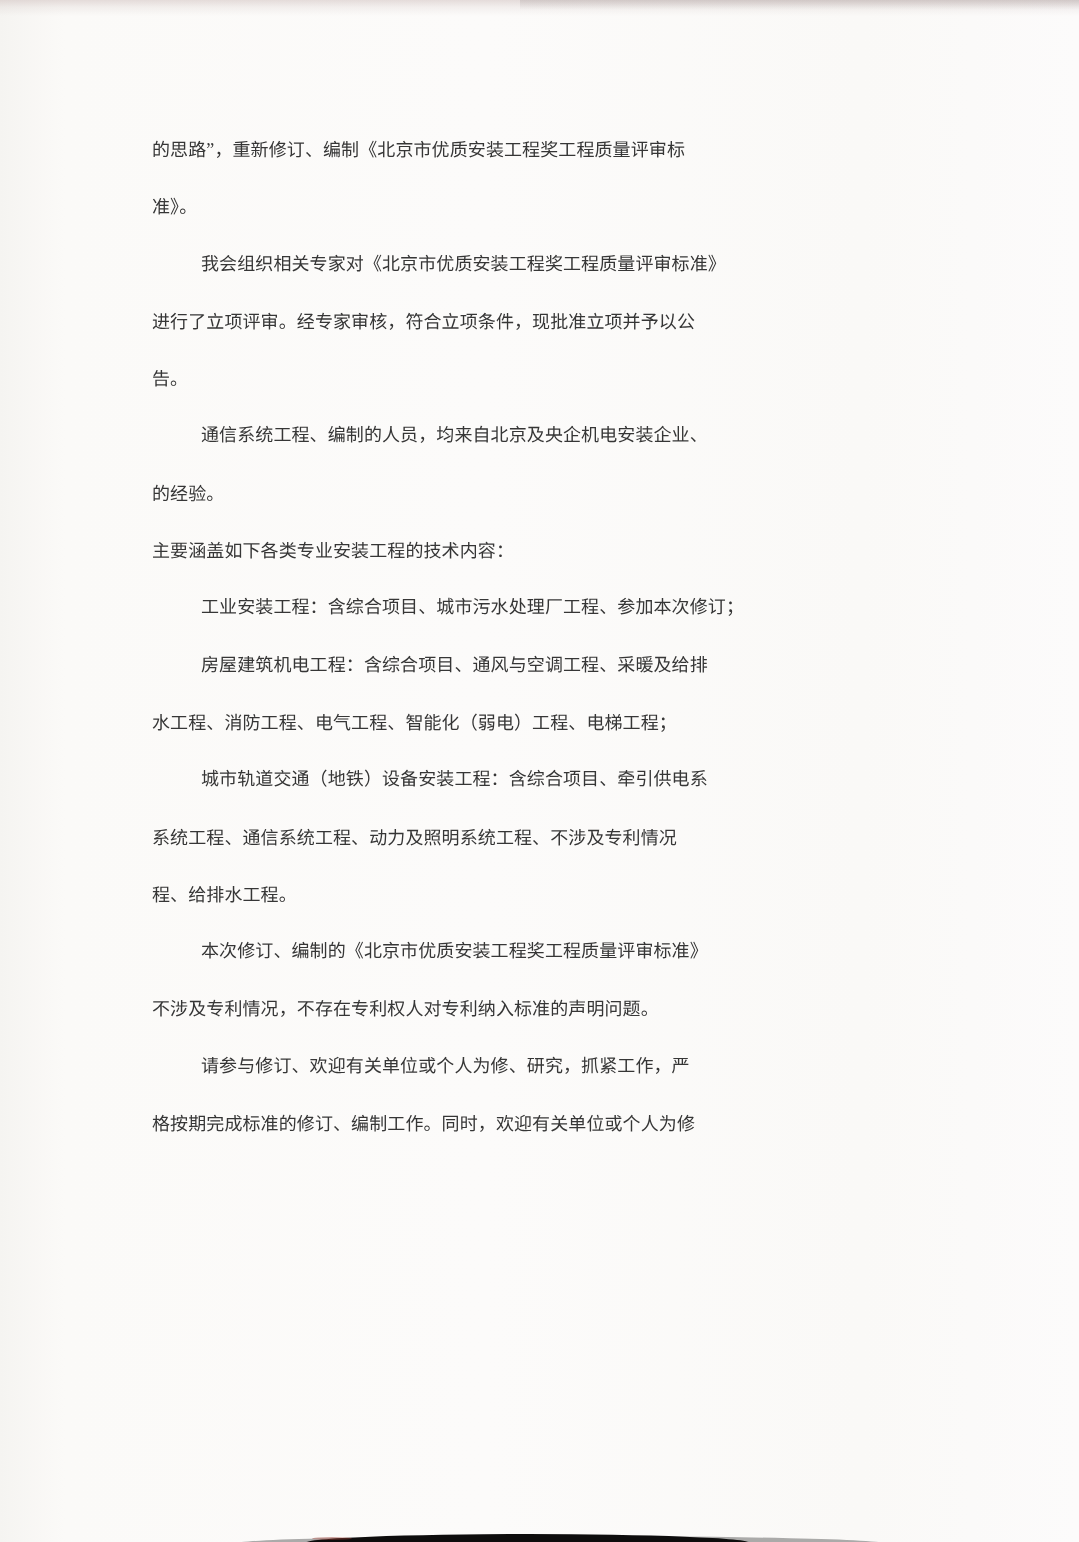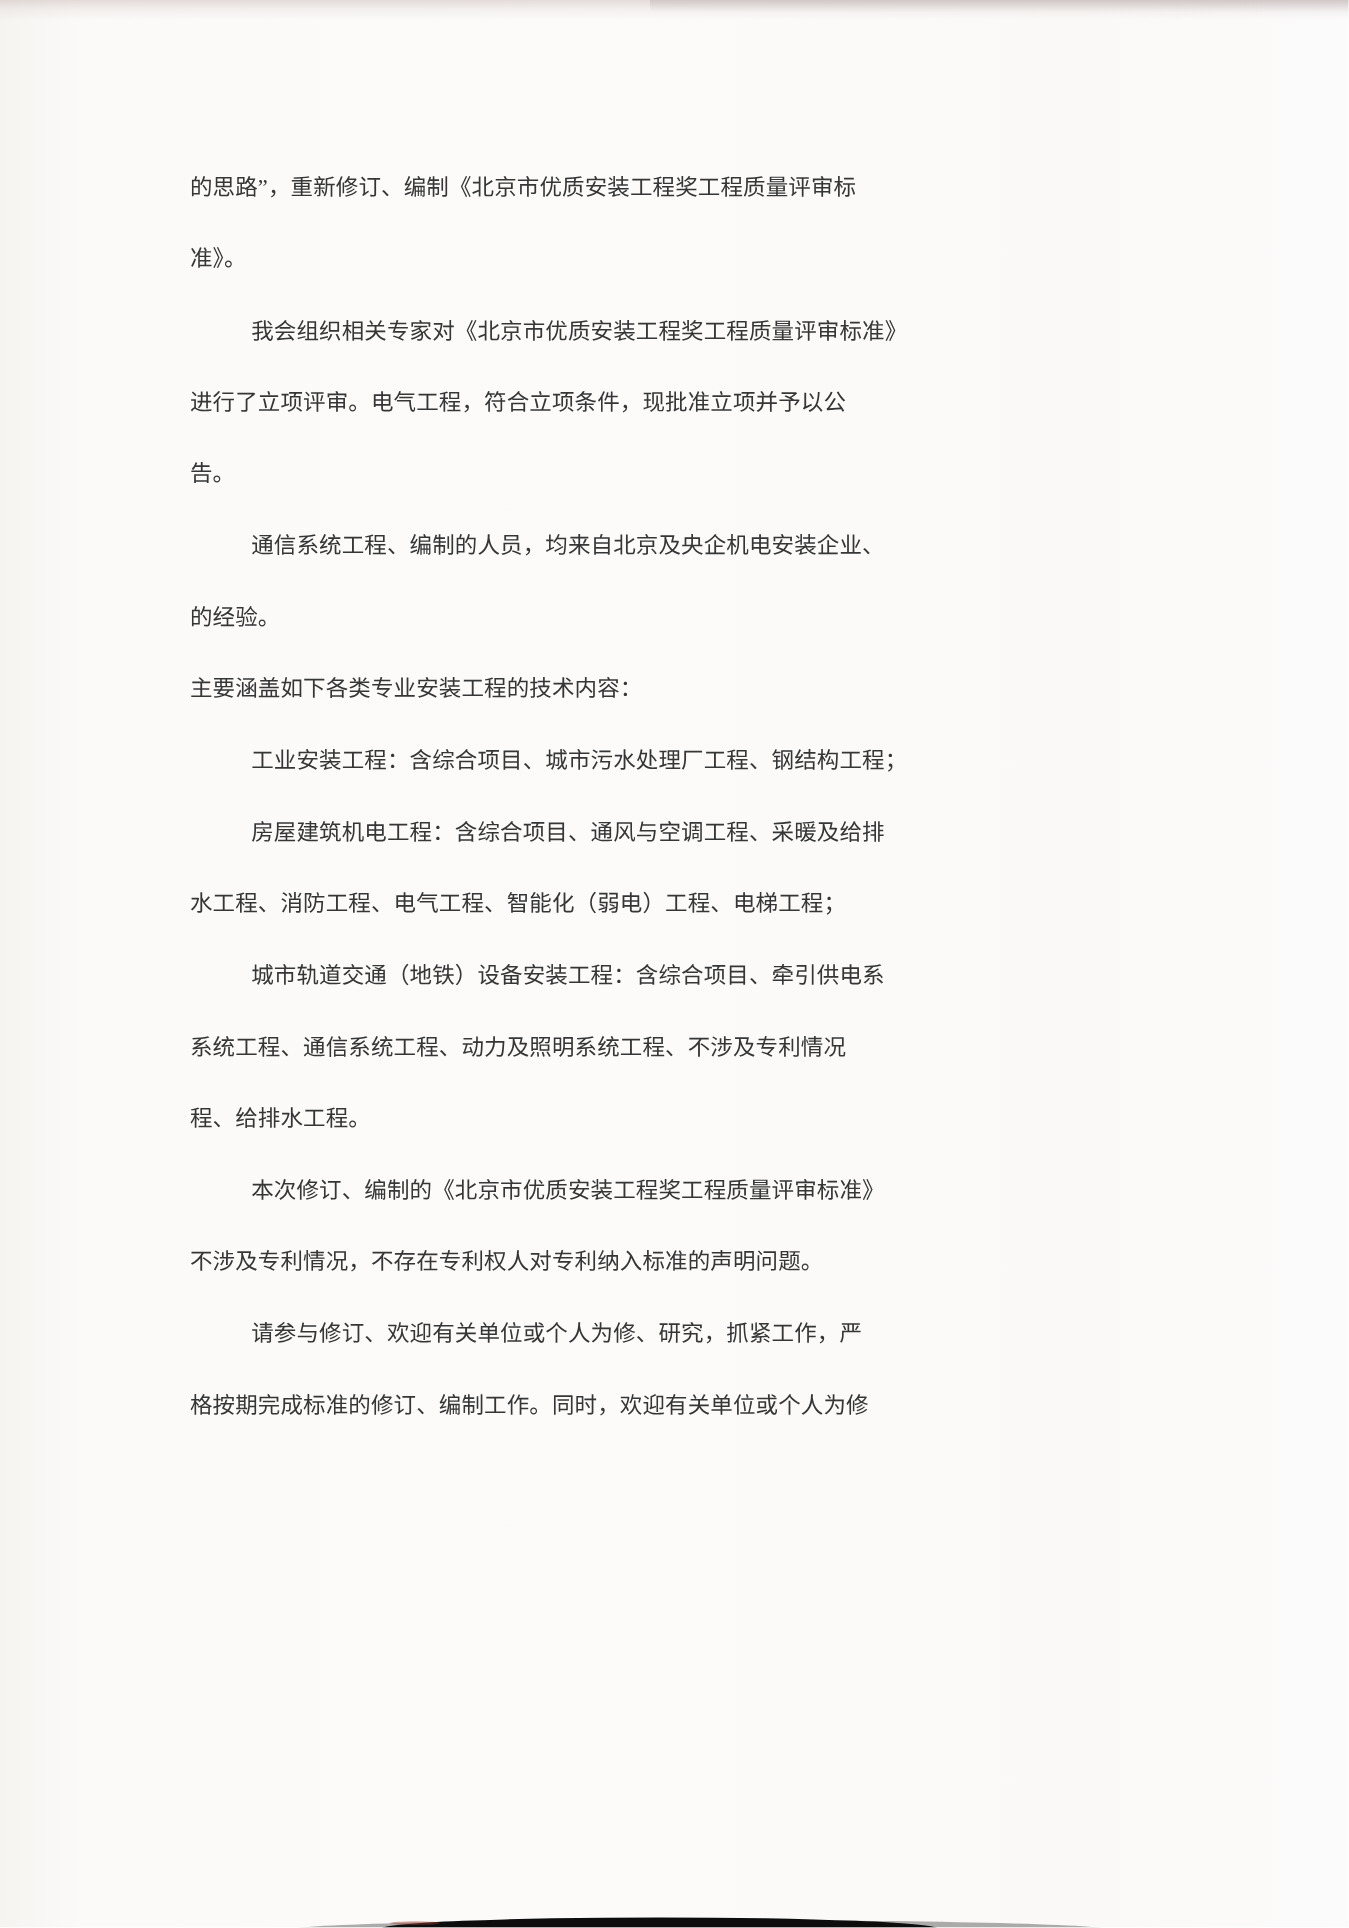--- a/index.html
+++ b/index.html
@@ -43,20 +43,21 @@
   .line {
     height: 57.3px;
     line-height: 57.3px;
     font-size: 18px;
     letter-spacing: 0.1px;
     white-space: nowrap;
     text-rendering: optimizeLegibility;
   }
   .line.indent {
     padding-left: 49px;
+    font-family: Liberation Mono, monospace;
   }
   
   .bottom-arc-light {
     position: absolute;
     bottom: -9px;
     left: 235px;
     width: 650px;
     height: 15px;
     background: #6a6a6a;
     border-radius: 50%;
@@ -87,26 +88,26 @@
 
 <div class="page">
 
   <div class="top-shade"></div>
   <div class="top-shade-right"></div>
 
   <div class="text-block">
     <div class="line">的思路”，重新修订、编制《北京市优质安装工程奖工程质量评审标</div>
     <div class="line">准》。</div>
     <div class="line indent">我会组织相关专家对《北京市优质安装工程奖工程质量评审标准》</div>
-    <div class="line">进行了立项评审。电气工程，符合立项条件，现批准立项并予以公</div>
+    <div class="line">进行了立项评审。经专家审核，符合立项条件，现批准立项并予以公</div>
     <div class="line">告。</div>
     <div class="line indent">通信系统工程、编制的人员，均来自北京及央企机电安装企业、</div>
     <div class="line">的经验。</div>
     <div class="line">主要涵盖如下各类专业安装工程的技术内容：</div>
-    <div class="line indent">工业安装工程：含综合项目、城市污水处理厂工程、钢结构工程；</div>
+    <div class="line indent">工业安装工程：含综合项目、城市污水处理厂工程、参加本次修订；</div>
     <div class="line indent">房屋建筑机电工程：含综合项目、通风与空调工程、采暖及给排</div>
     <div class="line">水工程、消防工程、电气工程、智能化（弱电）工程、电梯工程；</div>
     <div class="line indent">城市轨道交通（地铁）设备安装工程：含综合项目、牵引供电系</div>
     <div class="line">系统工程、通信系统工程、动力及照明系统工程、不涉及专利情况</div>
     <div class="line">程、给排水工程。</div>
     <div class="line indent">本次修订、编制的《北京市优质安装工程奖工程质量评审标准》</div>
     <div class="line">不涉及专利情况，不存在专利权人对专利纳入标准的声明问题。</div>
     <div class="line indent">请参与修订、欢迎有关单位或个人为修、研究，抓紧工作，严</div>
     <div class="line">格按期完成标准的修订、编制工作。同时，欢迎有关单位或个人为修</div>
   </div>

